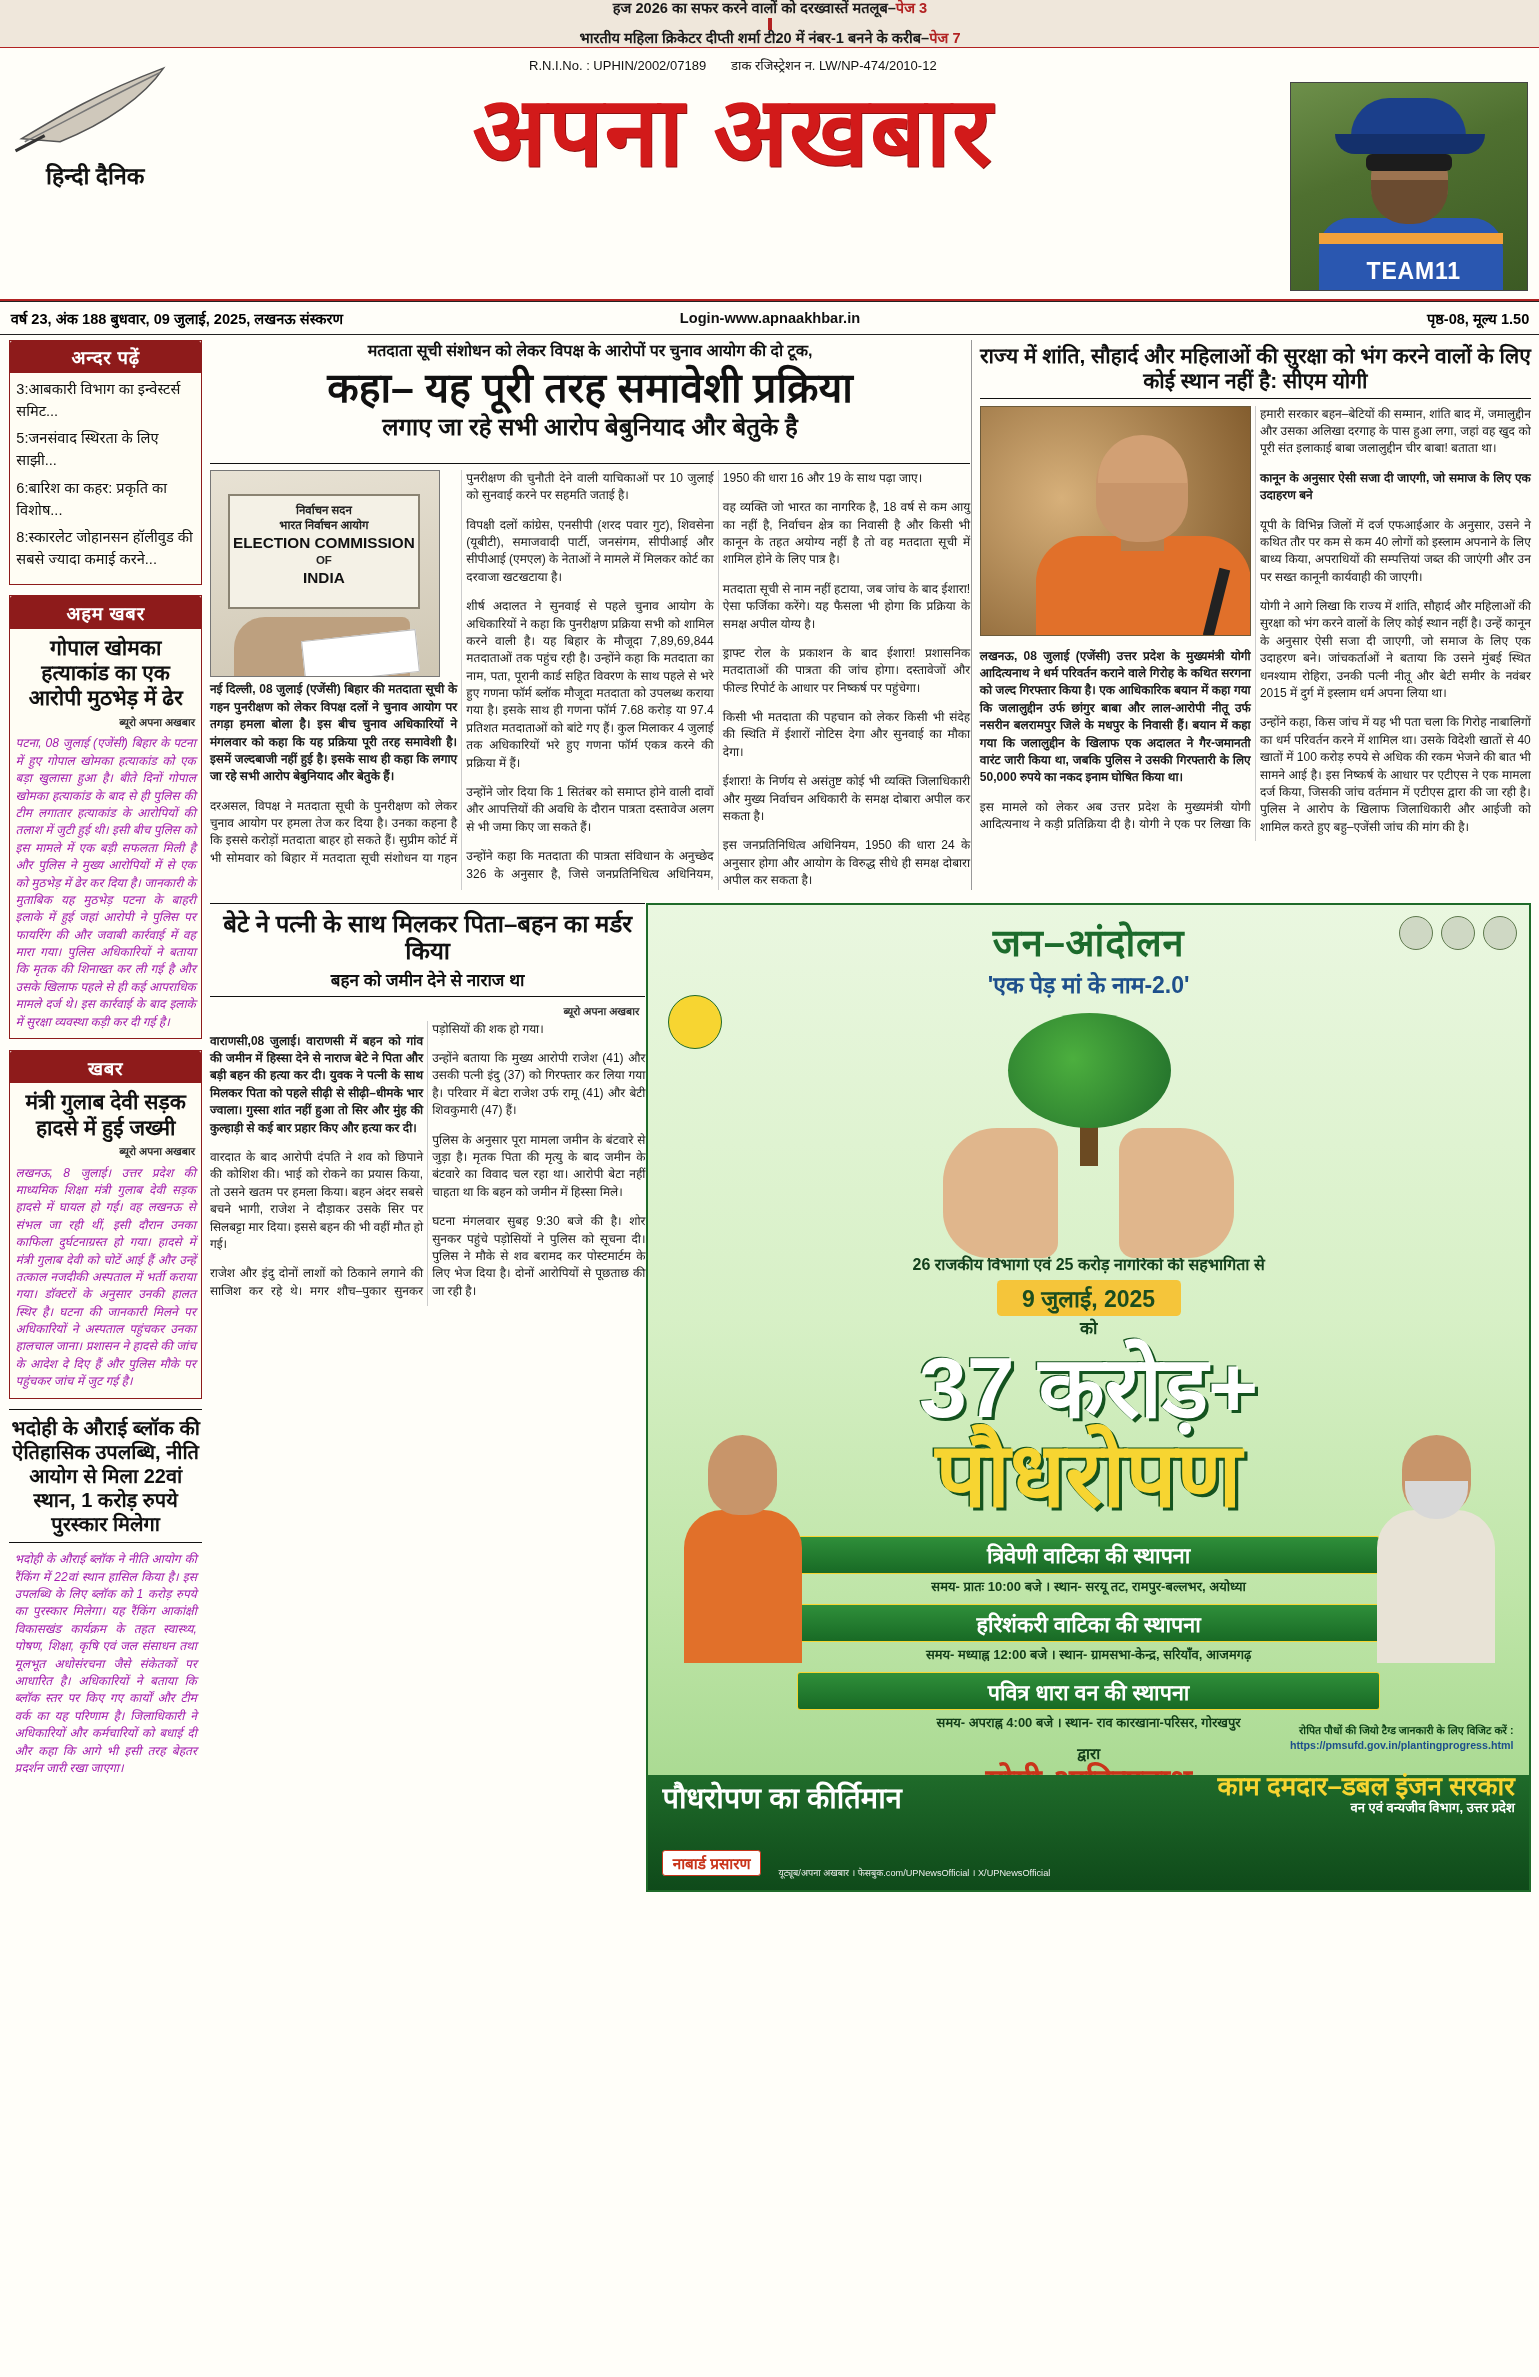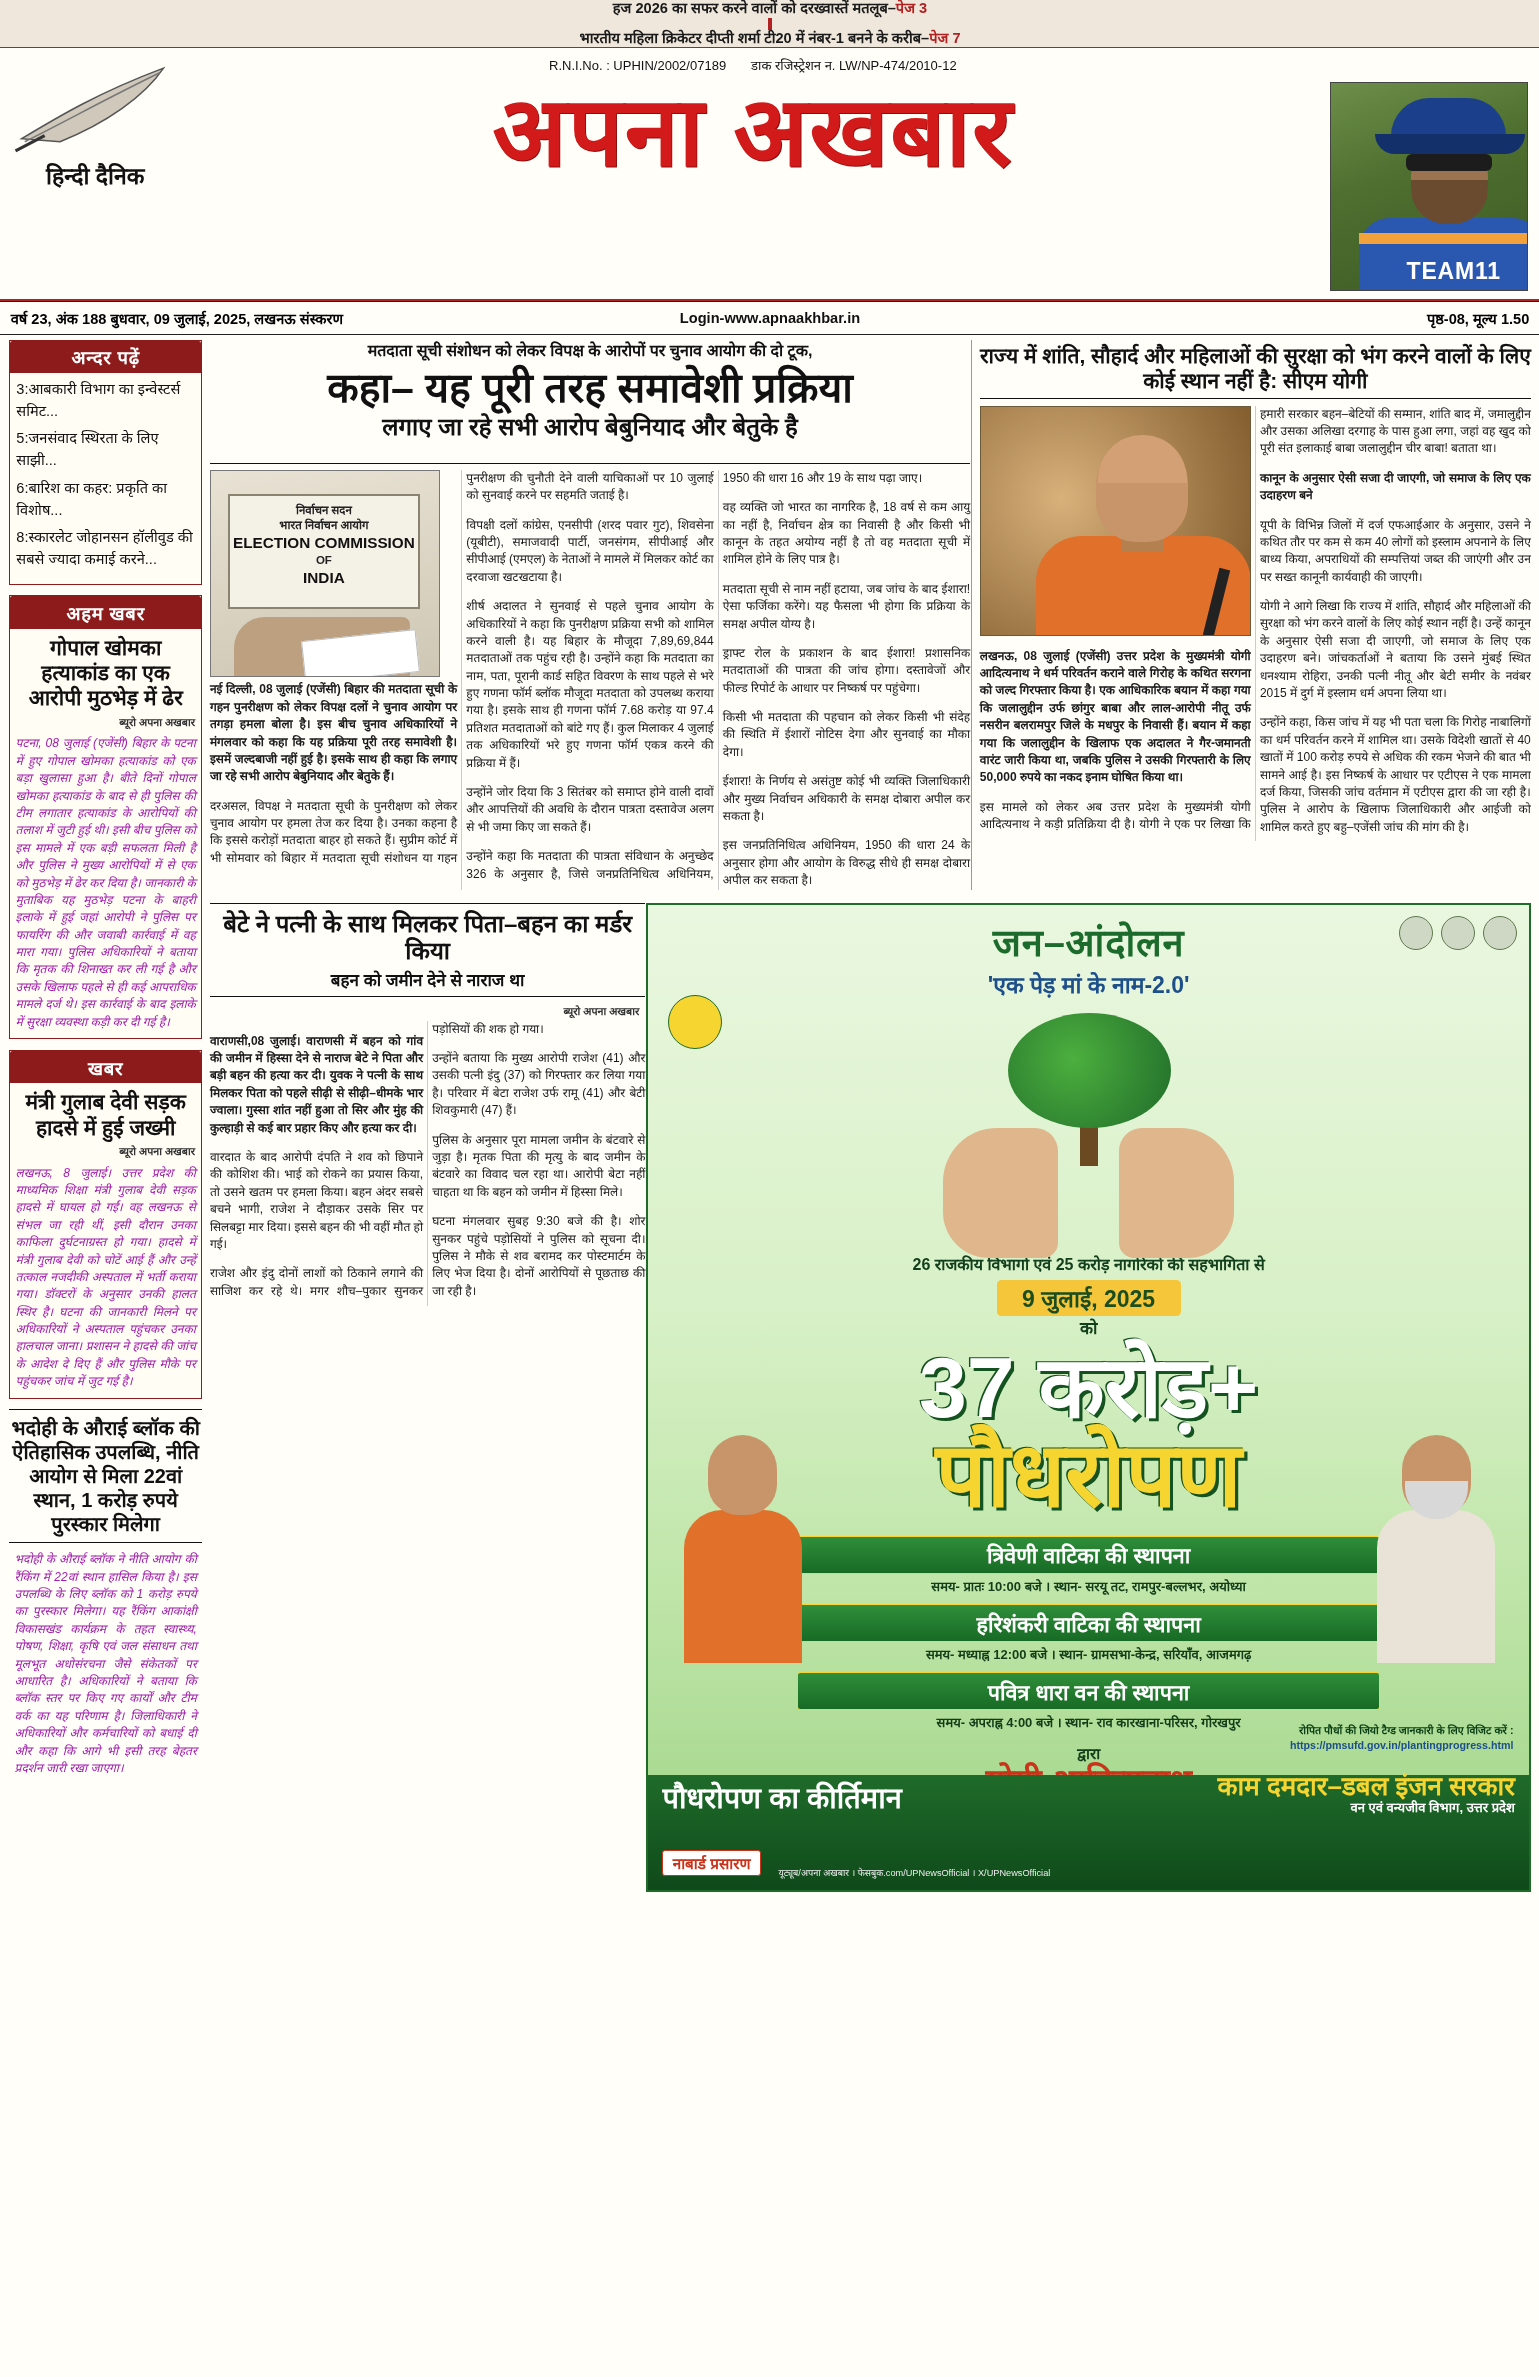--- a/index.html
+++ b/index.html
@@ -78,21 +78,21 @@
   .paper-title {
     font-size: 97px;
     font-weight: bold;
     color: #d21a1a;
     letter-spacing: 1.5px;
     line-height: 1.05;
     margin: 0;
     text-shadow: 0.8px 0.8px 0 #8c0f0f;
   }
   .mh-photo {
-    width: 198px;
+    width: 238px;
     margin: 34px 12.3px 7.7px 0;
     border: 1.5px solid #444;
     position: relative;
     overflow: hidden;
     background: linear-gradient(160deg,#6d8f4a 0%, #4f7030 40%, #3c5a24 100%);
     padding-left: 12px;
   }
   .cricketer {
     position: absolute;
     left: 0; top: 0; right: 0; bottom: 0;
@@ -552,21 +552,21 @@
                 <div>OF</div>
                 <div class="big">INDIA</div>
               </div>
               <div class="ec-hand"></div>
               <div class="ec-paper"></div>
             </div>
             <p class="dateline">नई दिल्ली, 08 जुलाई (एजेंसी) बिहार की मतदाता सूची के गहन पुनरीक्षण को लेकर विपक्ष दलों ने चुनाव आयोग पर तगड़ा हमला बोला है। इस बीच चुनाव अधिकारियों ने मंगलवार को कहा कि यह प्रक्रिया पूरी तरह समावेशी है। इसमें जल्दबाजी नहीं हुई है। इसके साथ ही कहा कि लगाए जा रहे सभी आरोप बेबुनियाद और बेतुके हैं।</p>
             <p>दरअसल, विपक्ष ने मतदाता सूची के पुनरीक्षण को लेकर चुनाव आयोग पर हमला तेज कर दिया है। उनका कहना है कि इससे करोड़ों मतदाता बाहर हो सकते हैं। सुप्रीम कोर्ट में भी सोमवार को बिहार में मतदाता सूची संशोधन या गहन पुनरीक्षण की चुनौती देने वाली याचिकाओं पर 10 जुलाई को सुनवाई करने पर सहमति जताई है।</p>
             <p>विपक्षी दलों कांग्रेस, एनसीपी (शरद पवार गुट), शिवसेना (यूबीटी), समाजवादी पार्टी, जनसंगम, सीपीआई और सीपीआई (एमएल) के नेताओं ने मामले में मिलकर कोर्ट का दरवाजा खटखटाया है।</p>
             <p>शीर्ष अदालत ने सुनवाई से पहले चुनाव आयोग के अधिकारियों ने कहा कि पुनरीक्षण प्रक्रिया सभी को शामिल करने वाली है। यह बिहार के मौजूदा 7,89,69,844 मतदाताओं तक पहुंच रही है। उन्होंने कहा कि मतदाता का नाम, पता, पूरानी कार्ड सहित विवरण के साथ पहले से भरे हुए गणना फॉर्म ब्लॉक मौजूदा मतदाता को उपलब्ध कराया गया है। इसके साथ ही गणना फॉर्म 7.68 करोड़ या 97.4 प्रतिशत मतदाताओं को बांटे गए हैं। कुल मिलाकर 4 जुलाई तक अधिकारियों भरे हुए गणना फॉर्म एकत्र करने की प्रक्रिया में हैं।</p>
-            <p>उन्होंने जोर दिया कि 3 सितंबर को समाप्त होने वाली दावों और आपत्तियों की अवधि के दौरान पात्रता दस्तावेज अलग से भी जमा किए जा सकते हैं।</p>
+            <p>उन्होंने जोर दिया कि 1 सितंबर को समाप्त होने वाली दावों और आपत्तियों की अवधि के दौरान पात्रता दस्तावेज अलग से भी जमा किए जा सकते हैं।</p>
             <p>उन्होंने कहा कि मतदाता की पात्रता संविधान के अनुच्छेद 326 के अनुसार है, जिसे जनप्रतिनिधित्व अधिनियम, 1950 की धारा 16 और 19 के साथ पढ़ा जाए।</p>
             <p>वह व्यक्ति जो भारत का नागरिक है, 18 वर्ष से कम आयु का नहीं है, निर्वाचन क्षेत्र का निवासी है और किसी भी कानून के तहत अयोग्य नहीं है तो वह मतदाता सूची में शामिल होने के लिए पात्र है।</p>
             <p>मतदाता सूची से नाम नहीं हटाया, जब जांच के बाद ईशारा! ऐसा फर्जिका करेंगे। यह फैसला भी होगा कि प्रक्रिया के समक्ष अपील योग्य है।</p>
             <p>ड्राफ्ट रोल के प्रकाशन के बाद ईशारा! प्रशासनिक मतदाताओं की पात्रता की जांच होगा। दस्तावेजों और फील्ड रिपोर्ट के आधार पर निष्कर्ष पर पहुंचेगा।</p>
             <p>किसी भी मतदाता की पहचान को लेकर किसी भी संदेह की स्थिति में ईशारों नोटिस देगा और सुनवाई का मौका देगा।</p>
             <p>ईशारा! के निर्णय से असंतुष्ट कोई भी व्यक्ति जिलाधिकारी और मुख्य निर्वाचन अधिकारी के समक्ष दोबारा अपील कर सकता है।</p>
             <p>इस जनप्रतिनिधित्व अधिनियम, 1950 की धारा 24 के अनुसार होगा और आयोग के विरुद्ध सीधे ही समक्ष दोबारा अपील कर सकता है।</p>
           </div>
         </div>
 

